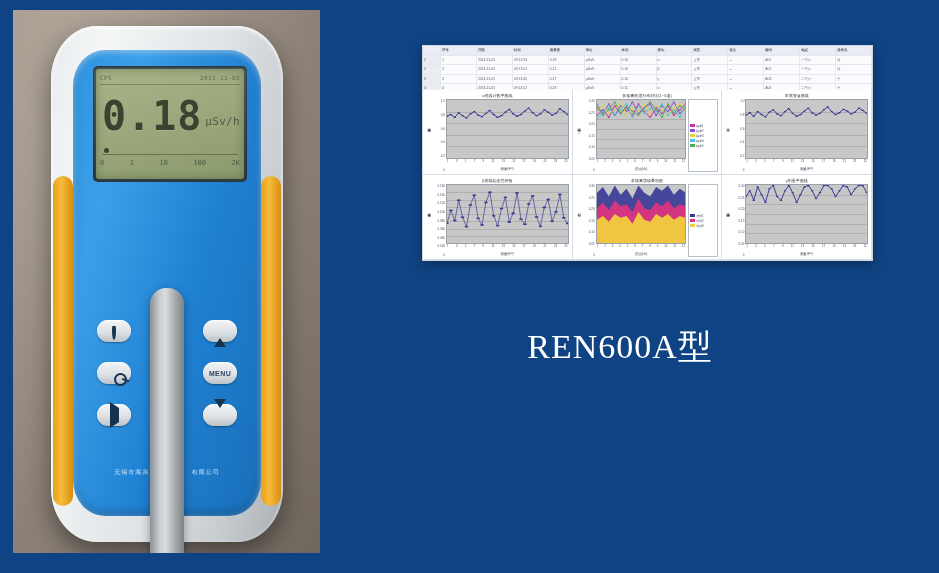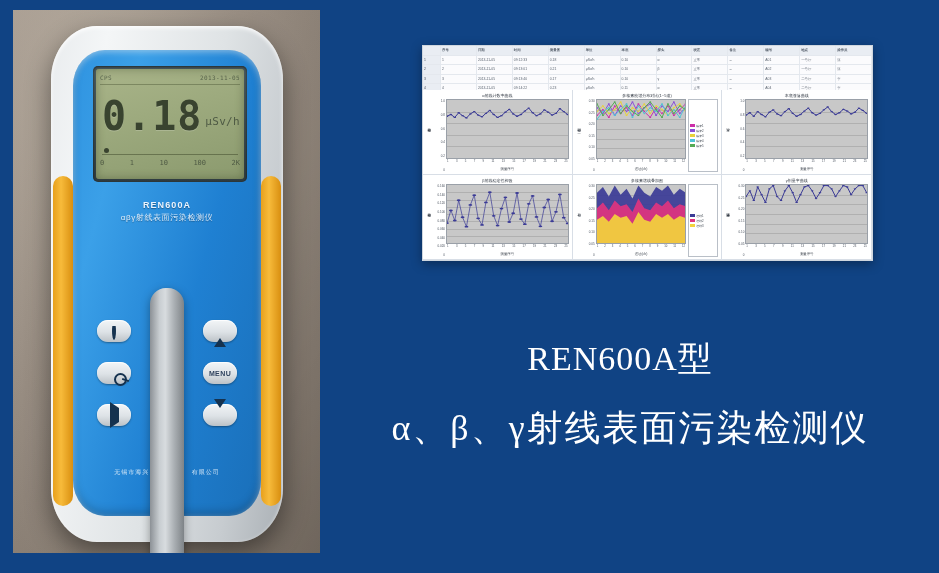--- a/index.html
+++ b/index.html
@@ -207,21 +207,21 @@
   .xaxis-label{font-size:3.4px;text-align:center;color:#333a44;height:6px;line-height:6px;}
   .legendbox{
     width:26px;border:1px solid #b9bfc7;background:#fff;margin-left:2px;
     display:flex;flex-direction:column;justify-content:center;gap:1px;padding:1px;
   }
   .legend-item{display:flex;align-items:center;gap:1px;font-size:2.8px;color:#3a424c;}
   .legend-sw{width:5px;height:3px;flex:0 0 auto;}
   svg.series{position:absolute;inset:0;width:100%;height:100%;}
 
   
-  .titles{position:absolute;left:330px;top:336px;width:600px;color:#ffffff;}
+  .titles{position:absolute;left:330px;top:324px;width:600px;color:#ffffff;}
   .title-model{
     font-family:"Liberation Serif", serif;
     font-size:34px;letter-spacing:1px;text-align:center;
     margin-left:-20px;
   }
   .title-sub{
     font-family:"Liberation Serif", serif;
     font-size:36px;letter-spacing:2px;text-align:center;margin-top:22px;
   }
 </style>
@@ -256,24 +256,20 @@
             <div class="lcd-scale">
               <span>0</span>
               <span>1</span>
               <span>10</span>
               <span>100</span>
               <span>2K</span>
             </div>
           </div>
         </div>
 
-        <div class="brandblock">
-          <div class="model">REN600A</div>
-          <div class="cn">αβγ射线表面污染检测仪</div>
-        </div>
 
         <div class="handle"></div>
 
         <div class="keys">
           <div class="key k-pow">
             <span class="glyph">
               <span class="pow-ring"><span class="pow-stem"></span></span>
             </span>
           </div>
           <div class="key k-key">
@@ -893,16 +889,15 @@
               </div>
               <div class="xaxis-label">测量序号</div>
             </div>
           </div>
         </div>
       </div>
   </div>
 
   <div class="titles">
     <div class="title-model">REN600A型</div>
-    <div class="title-sub">α、β、γ射线表面污染检测仪</div>
   </div>
 
 </div>
 
 </body></html>

